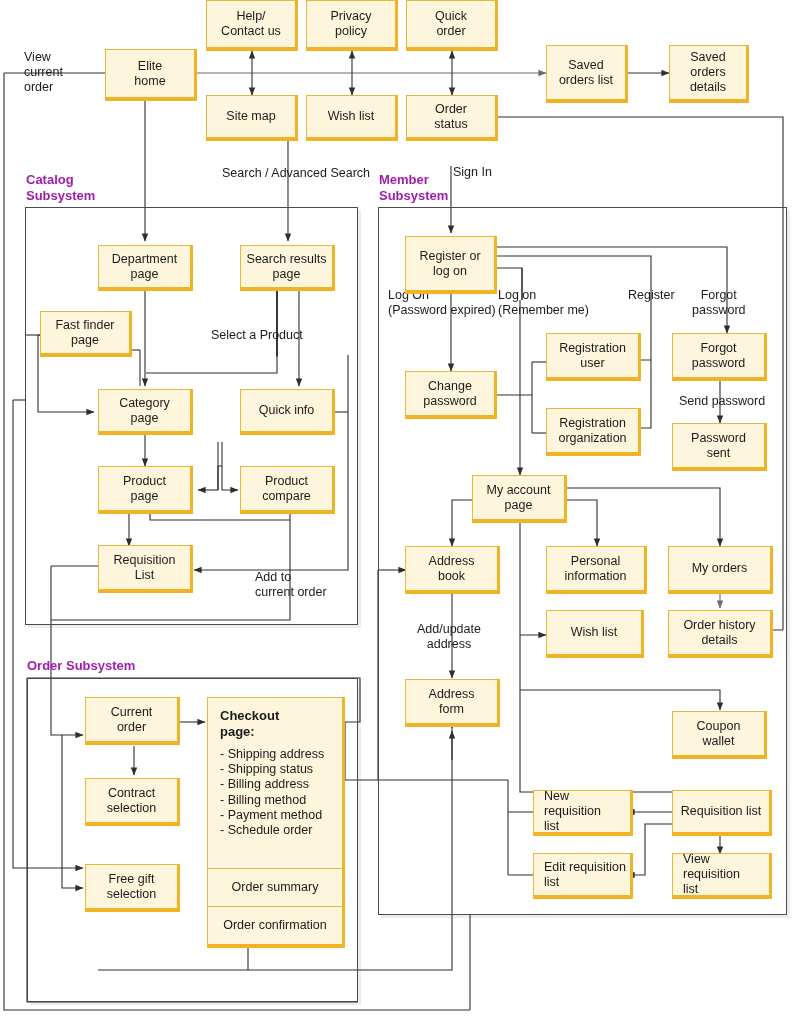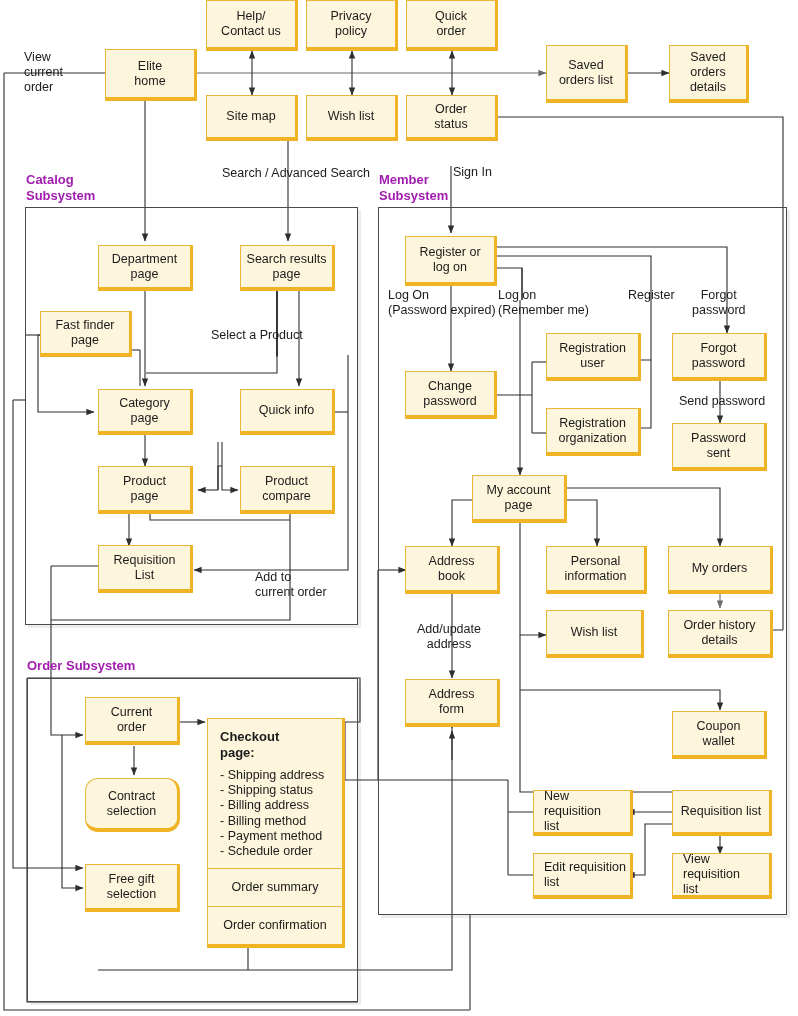--- a/index.html
+++ b/index.html
@@ -315,21 +315,21 @@
   </div>
   <div class="node" style="left:240px;top:466px;width:95px;height:48px;">
     <span style="white-space:pre-line;">Product
 compare</span>
   </div>
   <div class="node" style="left:98px;top:545px;width:95px;height:48px;">
     <span style="white-space:pre-line;">Requisition
 List</span>
   </div>
 
-  <div class="node" style="left:405px;top:236px;width:92px;height:50px;">
+  <div class="node" style="left:405px;top:236px;width:92px;height:58px;">
     <span style="white-space:pre-line;">Register or
 log on</span>
   </div>
   <div class="node" style="left:405px;top:371px;width:92px;height:48px;">
     <span style="white-space:pre-line;">Change
 password</span>
   </div>
   <div class="node" style="left:546px;top:333px;width:95px;height:48px;">
     <span style="white-space:pre-line;">Registration
 user</span>
@@ -389,30 +389,30 @@
   </div>
   <div class="node" style="left:672px;top:853px;width:100px;height:46px;justify-content:flex-start;text-align:left;padding-left:10px;">
     <span style="white-space:pre-line;">View requisition
 list</span>
   </div>
 
   <div class="node" style="left:85px;top:697px;width:95px;height:48px;">
     <span style="white-space:pre-line;">Current
 order</span>
   </div>
-  <div class="node" style="left:85px;top:778px;width:95px;height:54px;border-radius:13px;">
+  <div class="node" style="left:85px;top:778px;width:95px;height:48px;">
     <span style="white-space:pre-line;">Contract
 selection</span>
   </div>
   <div class="node" style="left:85px;top:864px;width:95px;height:48px;">
     <span style="white-space:pre-line;">Free gift
 selection</span>
   </div>
 
-  <div class="node checkout" style="left:207px;top:718px;width:138px;height:194px;">
+  <div class="node checkout" style="left:207px;top:697px;width:138px;height:194px;">
     <span class="ck-title" style="white-space:pre-line;">Checkout
 page:</span>
     <span class="ck-item">- Shipping address</span>
     <span class="ck-item">- Shipping status</span>
     <span class="ck-item">- Billing address</span>
     <span class="ck-item">- Billing method</span>
     <span class="ck-item">- Payment method</span>
     <span class="ck-item">- Schedule order</span>
   </div>
 

